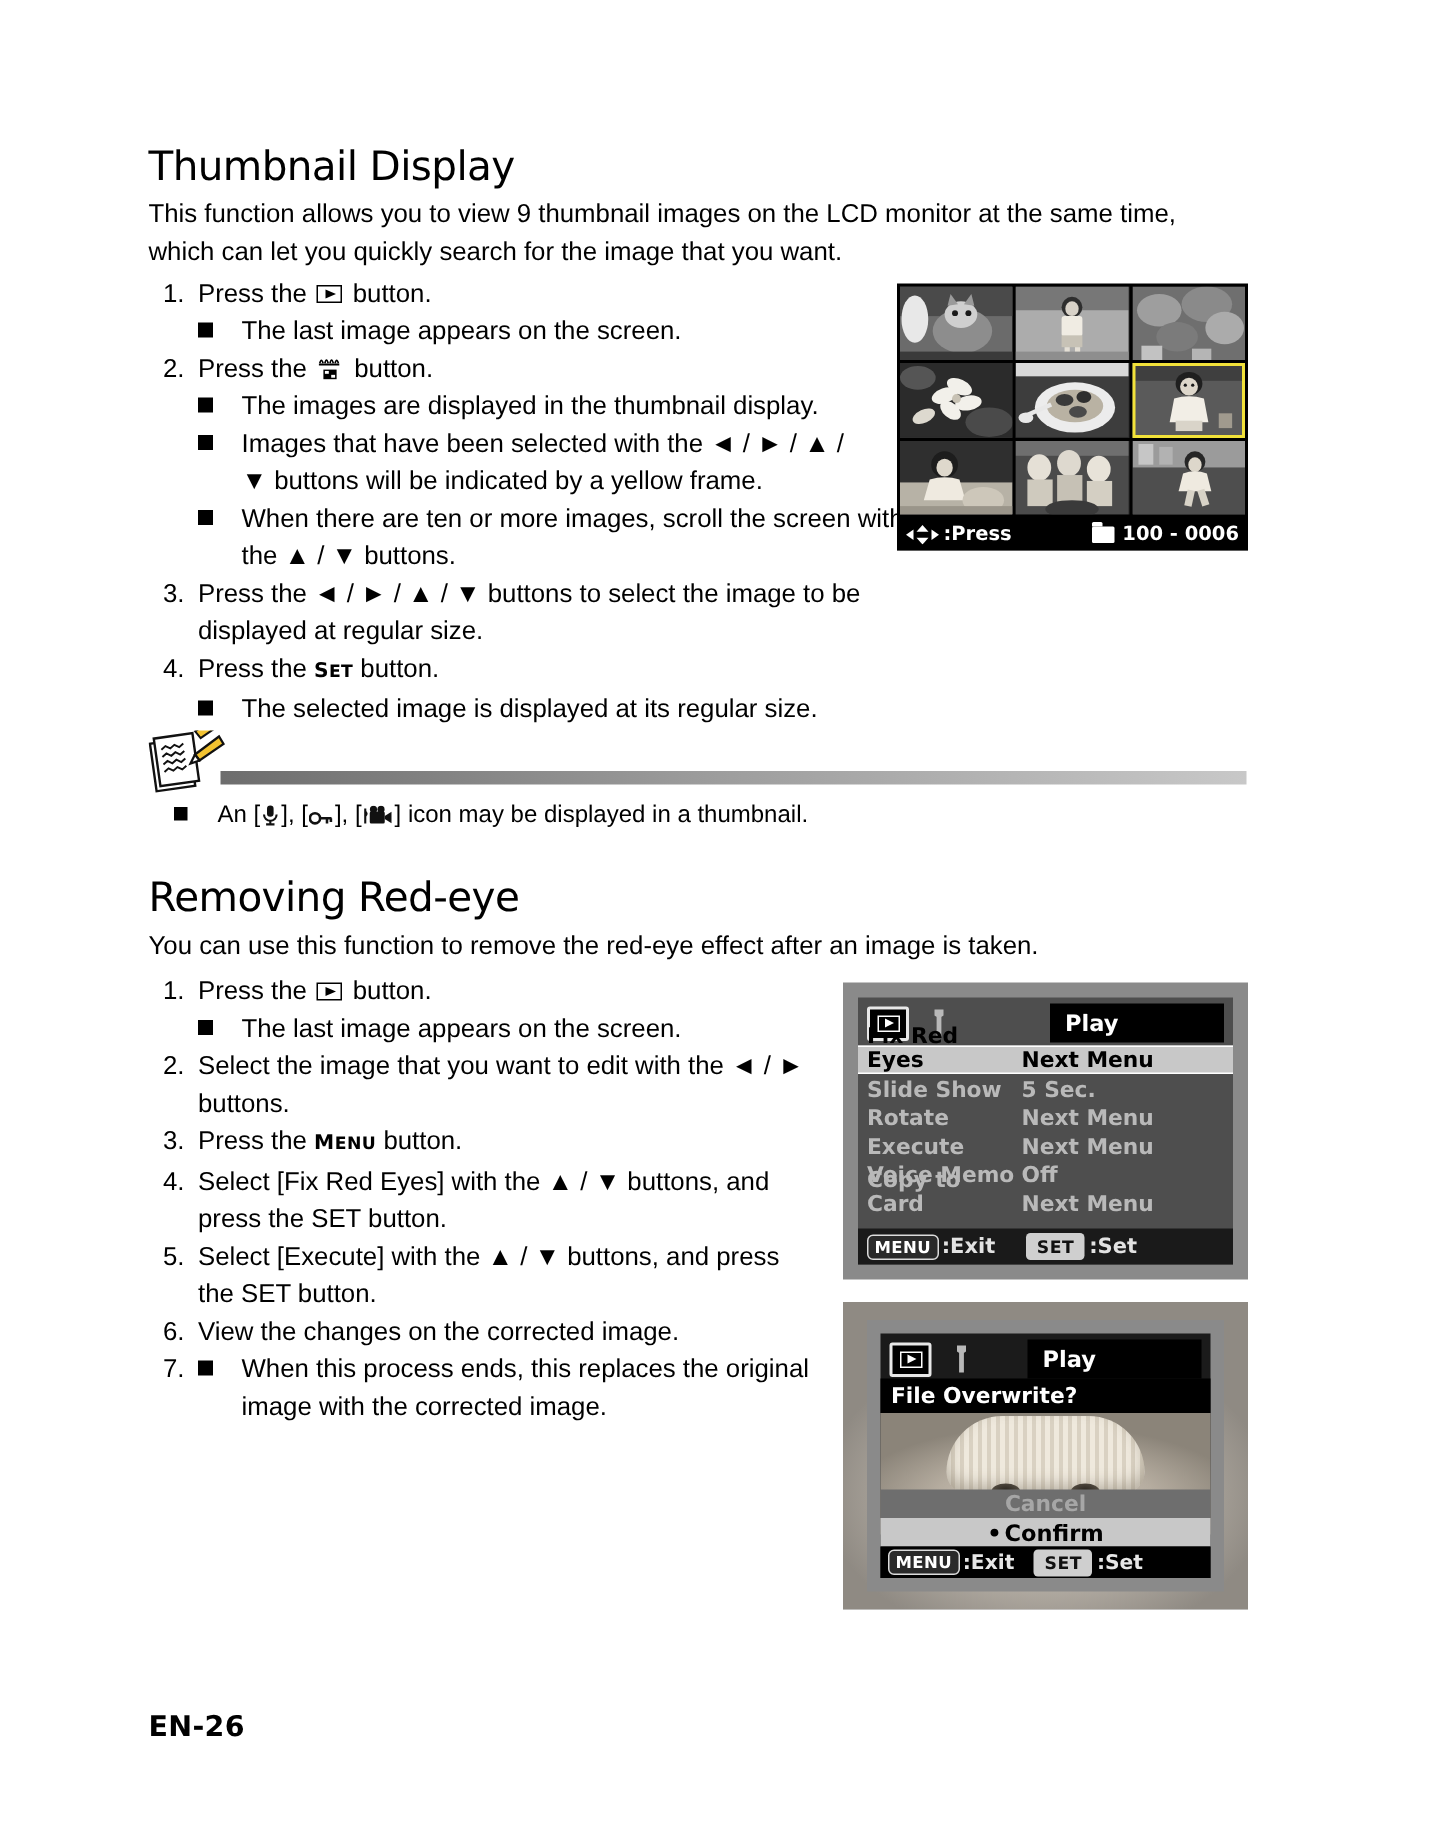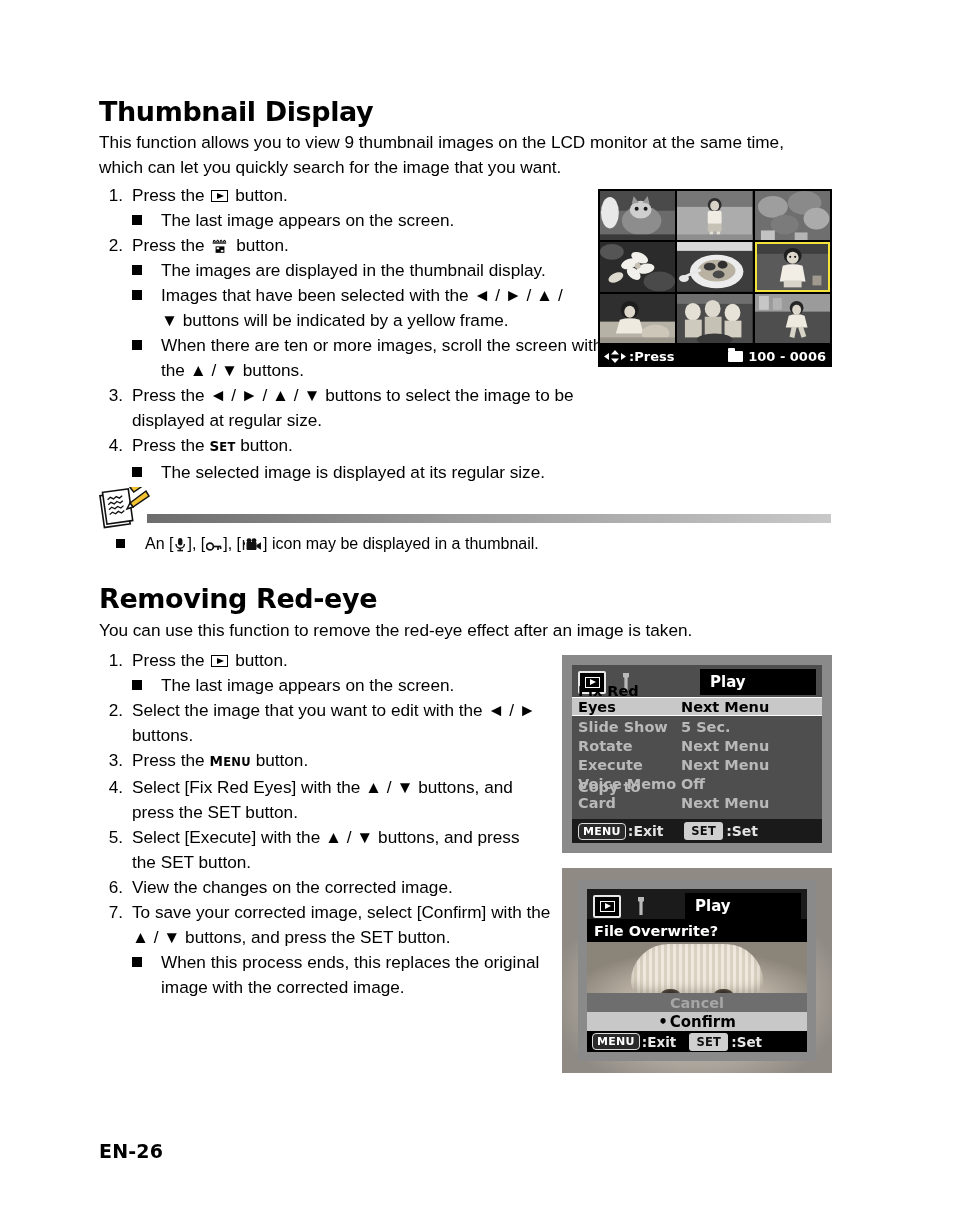--- a/index.html
+++ b/index.html
@@ -19,21 +19,21 @@
     position: absolute;
     left: 0; top: 0;
     width: 954px;
     height: 1220px;
   }
 
   
   .h1 {
     position: absolute;
     font-family: "DejaVu Sans", sans-serif;
-    font-weight: bold;
+    font-weight: normal;
     font-size: 27px;
     letter-spacing: -0.4px;
     color: #000;
     white-space: nowrap;
   }
 
   
   .para {
     position: absolute;
     font-size: 17.2px;
@@ -761,21 +761,20 @@
       <span>Select [Execute] with the ▲ / ▼ buttons, and press the SET button.</span>
     </div>
 
     <div class="li" style="width:420px;">
       <span class="num">6.</span>
       <span>View the changes on the corrected image.</span>
     </div>
 
     <div class="li" style="width:425px;">
       <span class="num">7.</span>
-      <span>To save your corrected image, select [Confirm] with the ▲ / ▼ buttons, and press the SET button.</span>
     </div>
 
     <div class="sub" style="width:390px;">
       <span class="bullet"><i class="sq"></i></span>
       <span>When this process ends, this replaces the original image with the corrected image.</span>
     </div>
   </div>
 
   <div class="shot-menu" style="left:562px; top:655px; width:270px; height:198px;">
     <div class="lcd">

